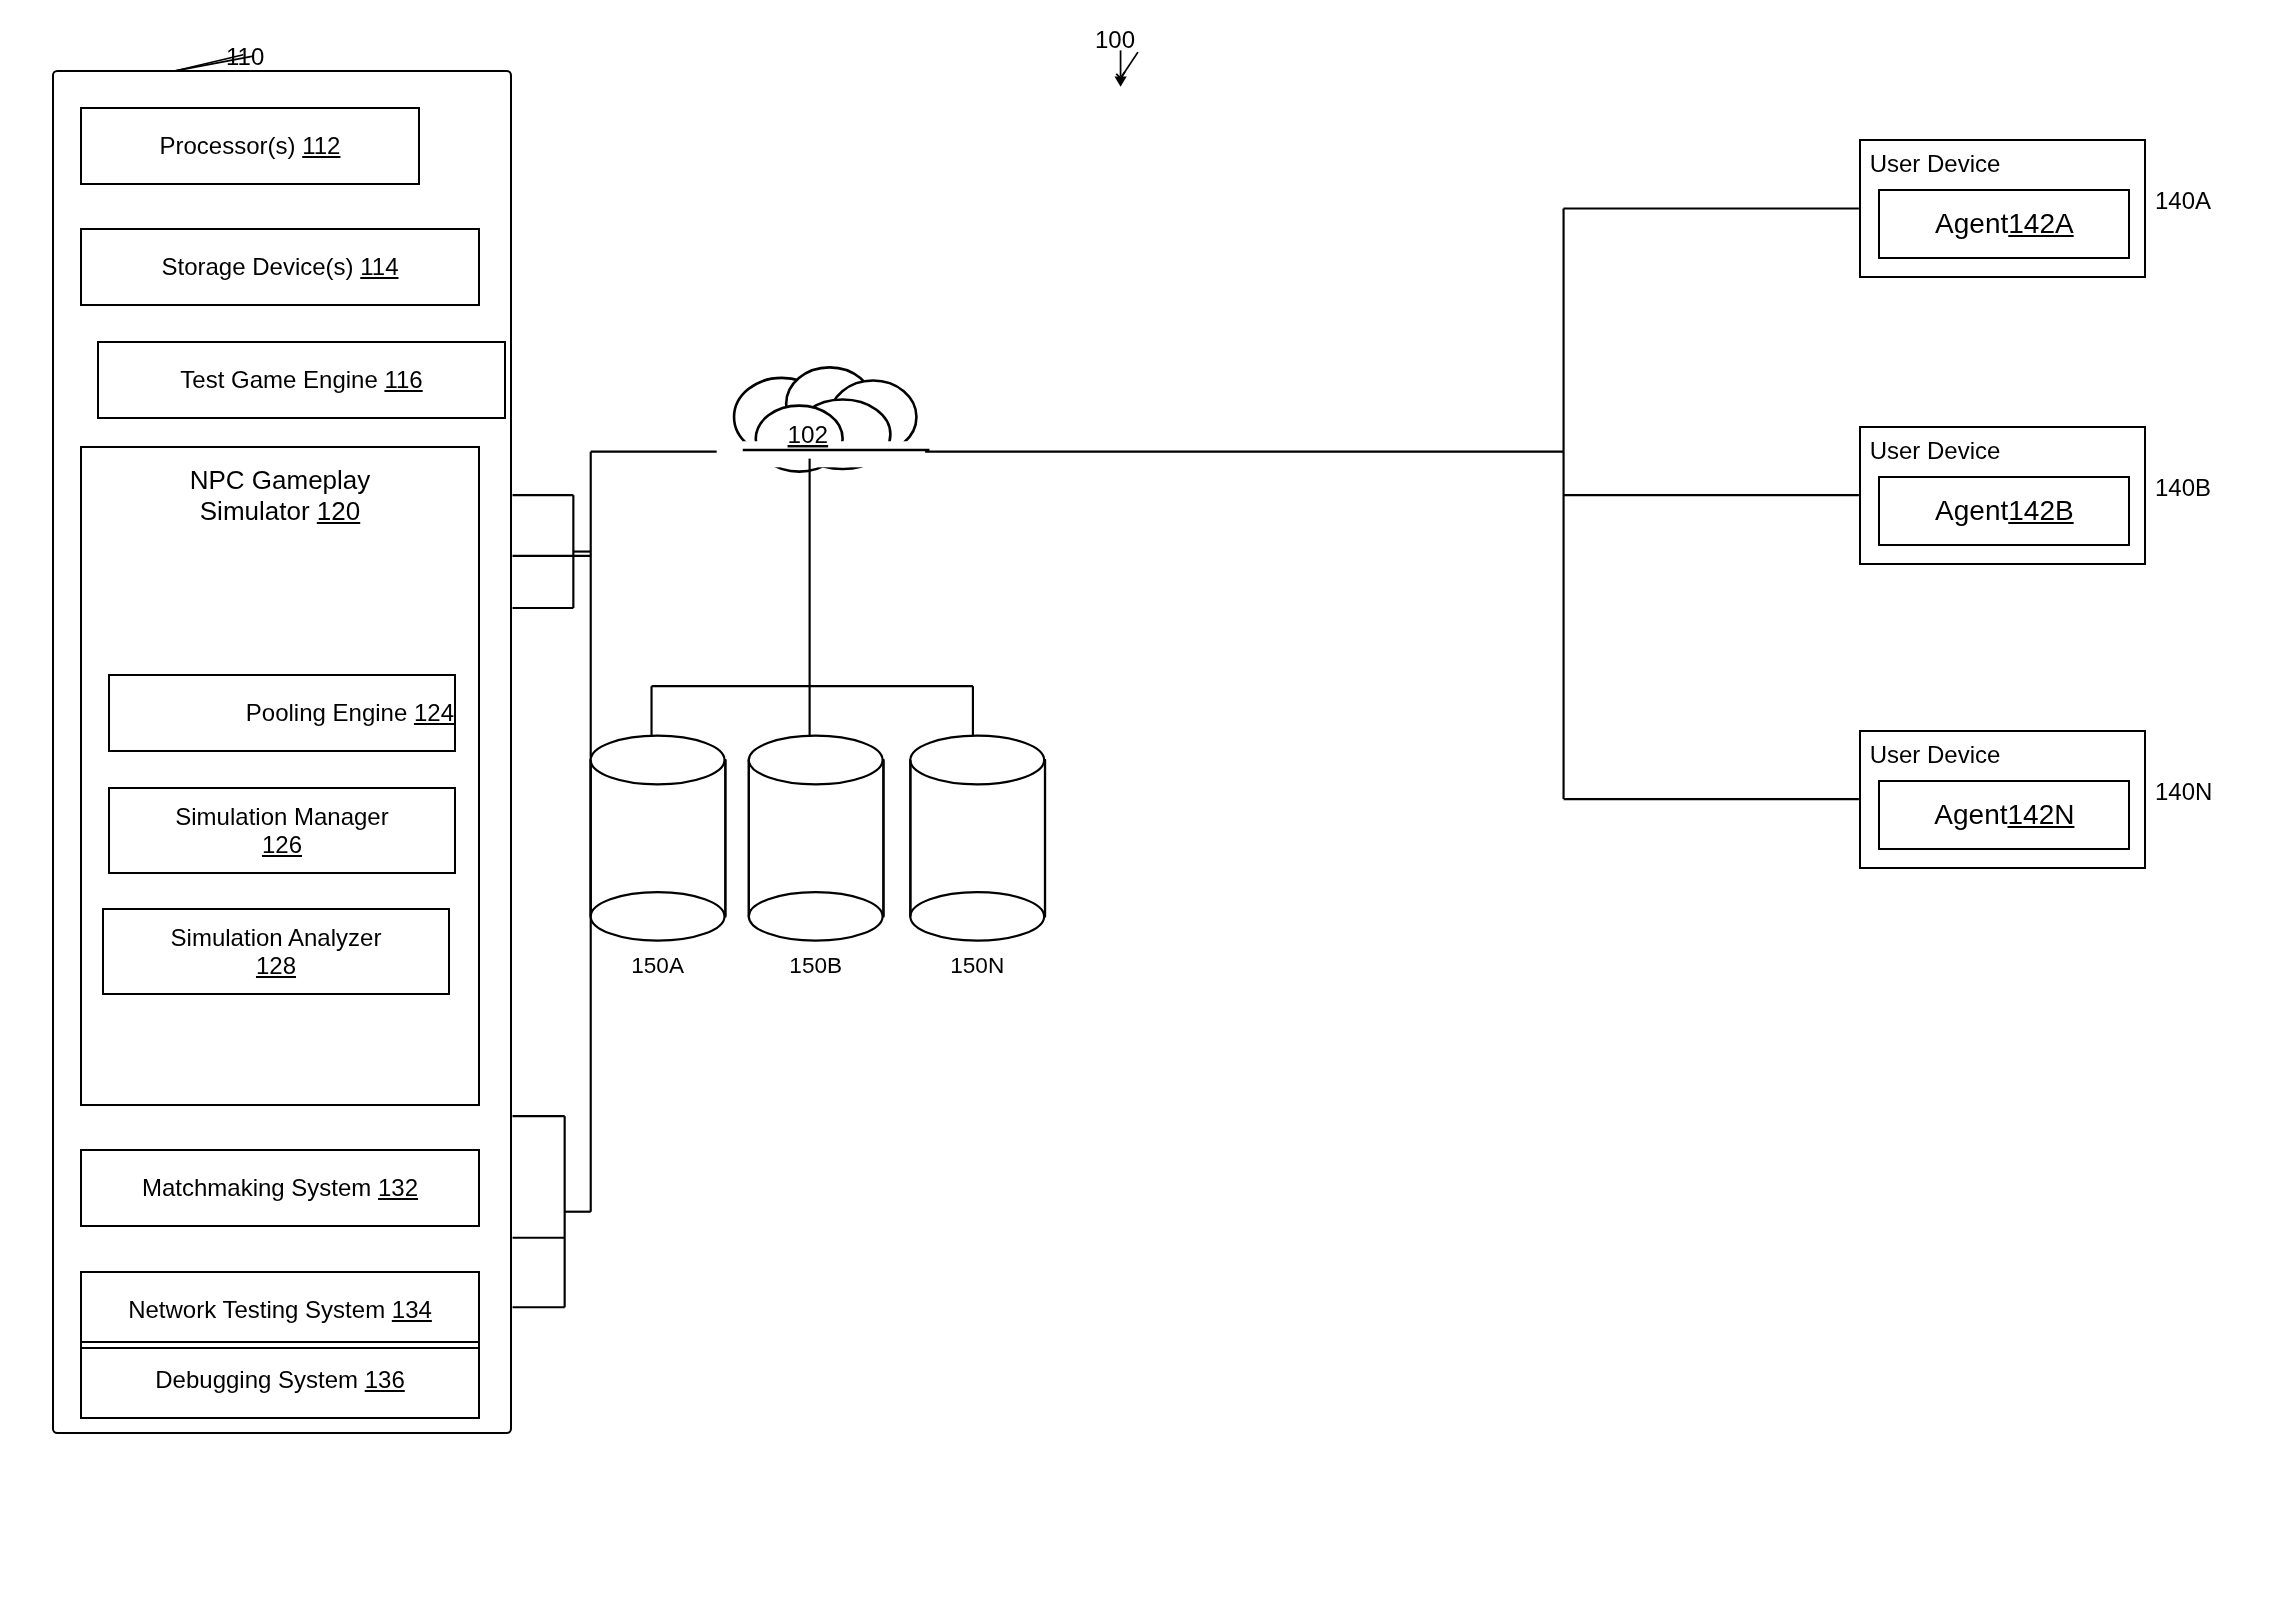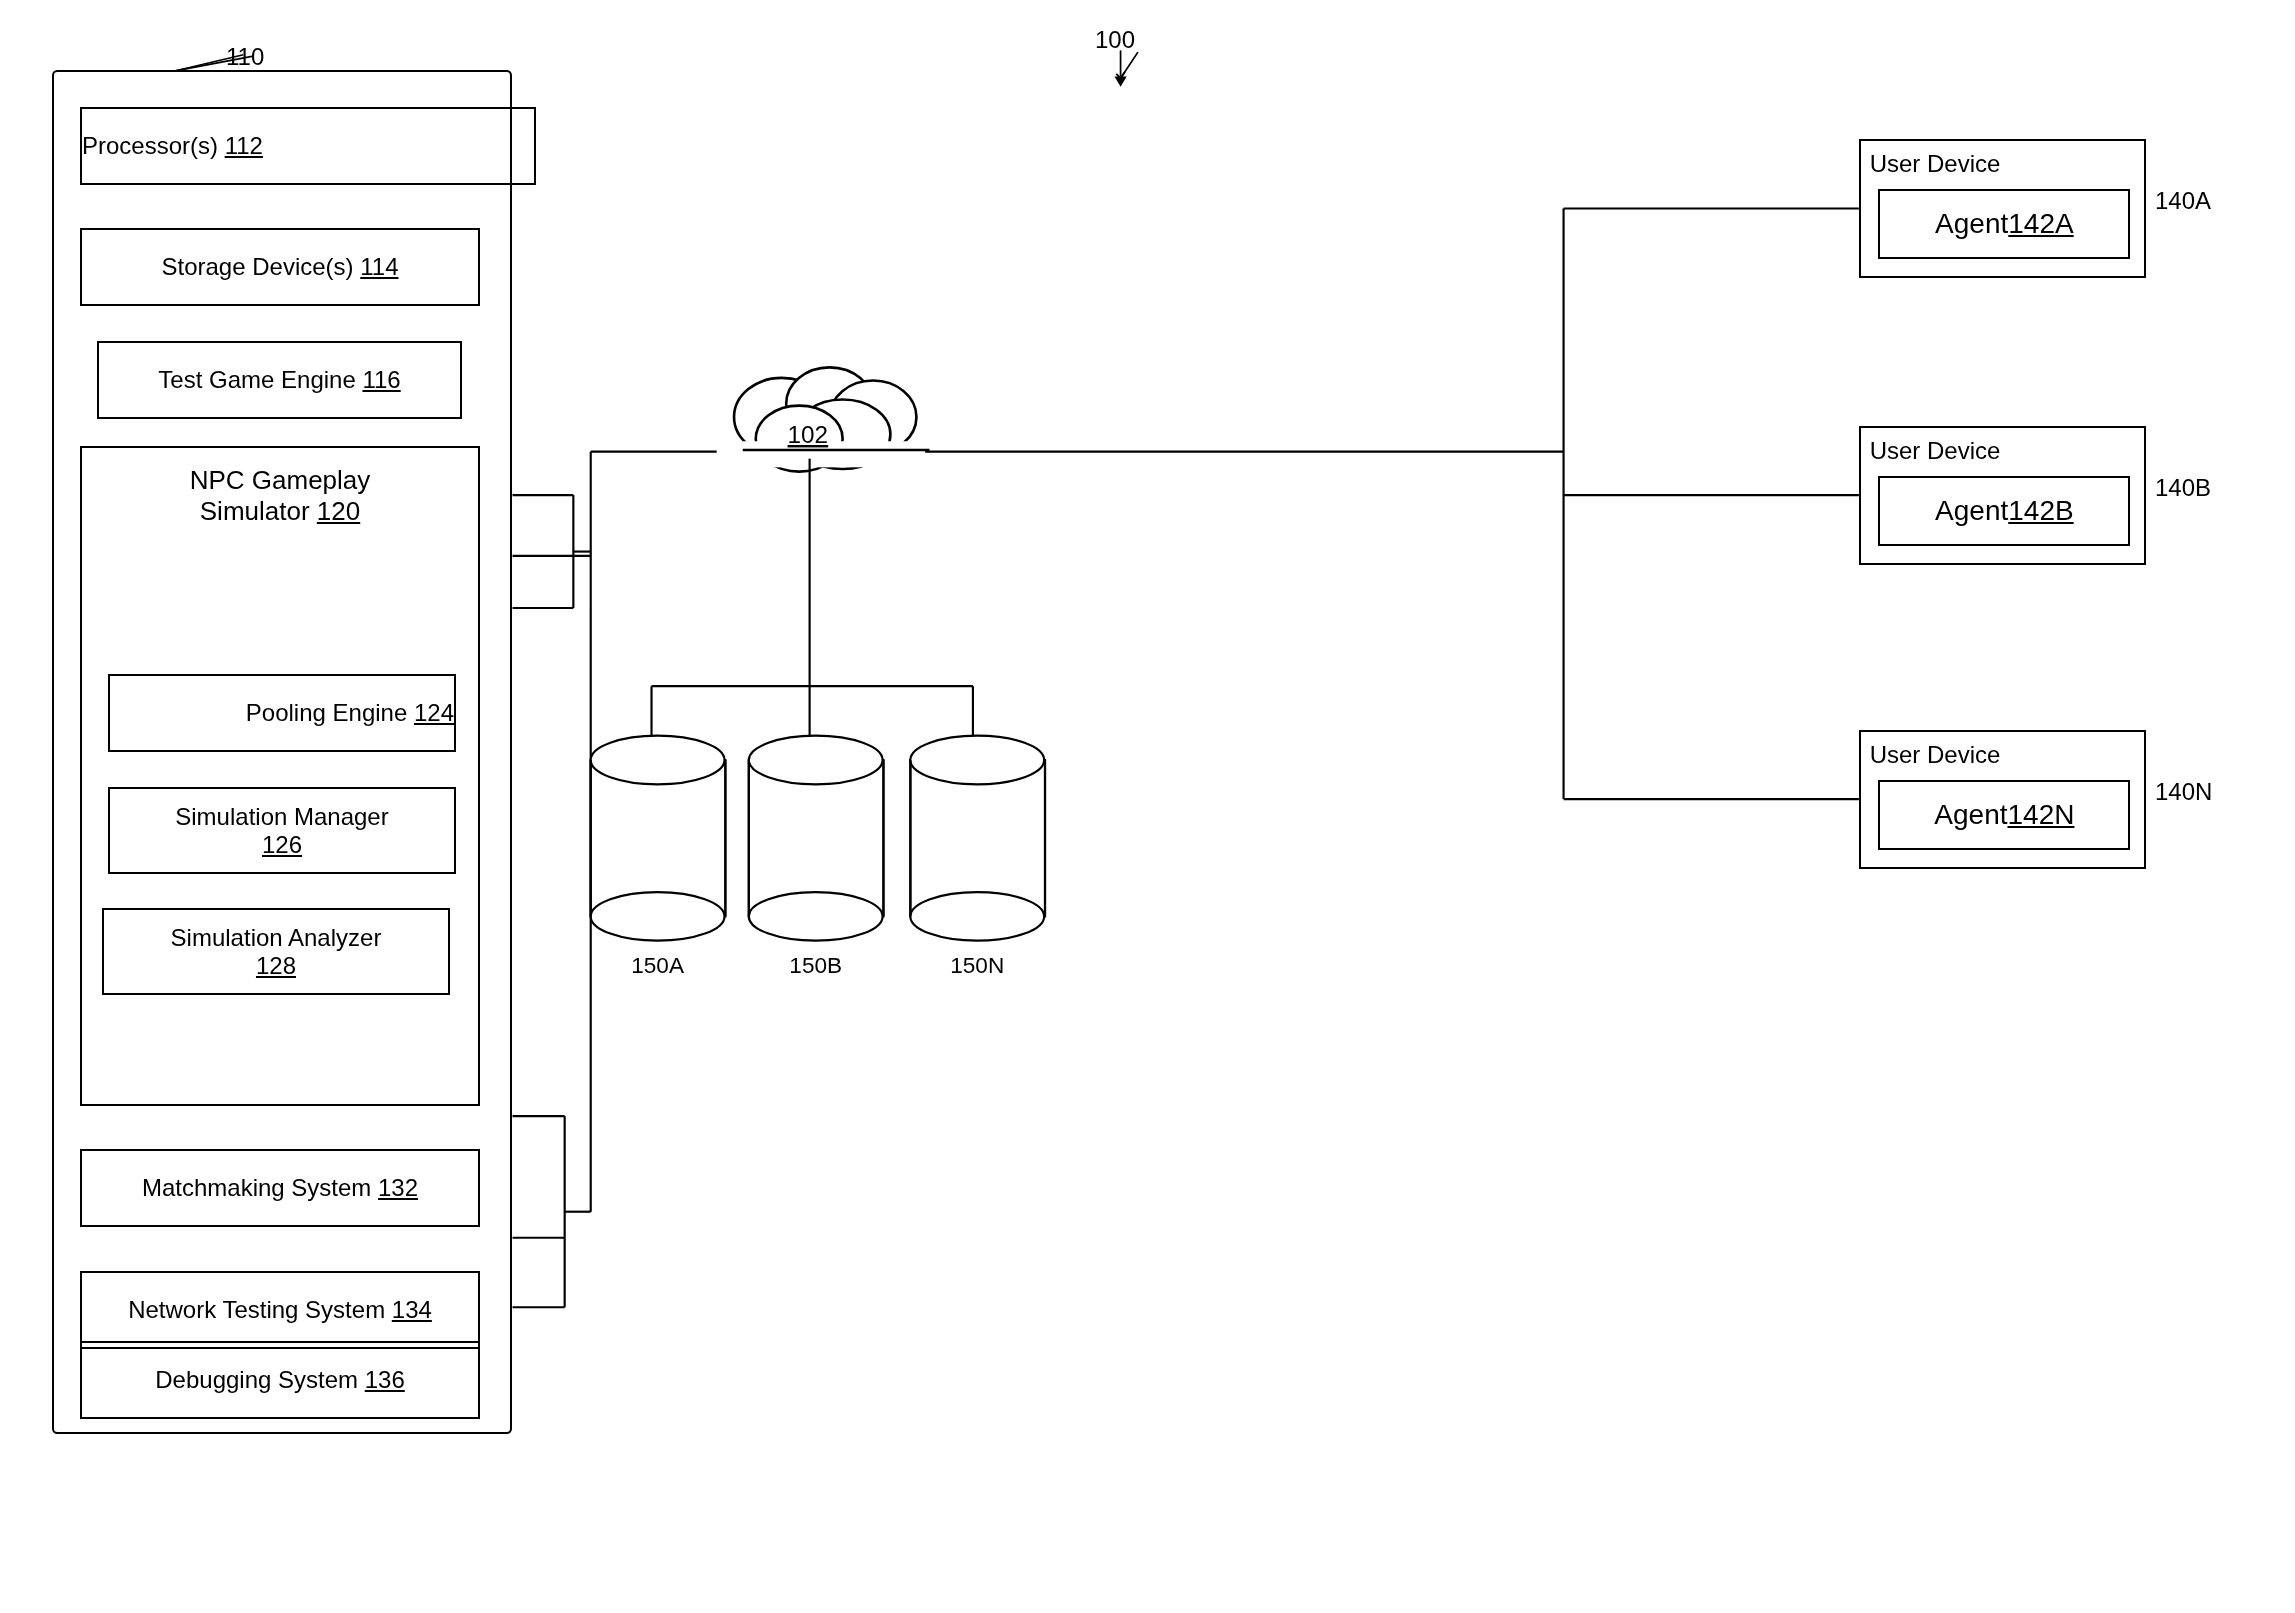--- a/index.html
+++ b/index.html
@@ -35,47 +35,47 @@
       height: 1364px;
       border: 2.6px solid #000;
       border-radius: 5.2px;
     }
 
     
     .box-processor {
       position: absolute;
       top: 35px;
       left: 26px;
-      width: 456px;
-      height: 78px;
-      border: 2.6px solid #000;
-      display: flex;
-      align-items: center;
-      justify-content: flex-start;
+      width: 340px;
+      height: 78px;
+      border: 2.6px solid #000;
+      display: flex;
+      align-items: center;
+      justify-content: center;
     }
 
     
     .box-storage {
       position: absolute;
       top: 156px;
       left: 26px;
       width: 400px;
       height: 78px;
       border: 2.6px solid #000;
       display: flex;
       align-items: center;
       justify-content: center;
     }
 
     
     .box-tge {
       position: absolute;
       top: 269px;
       left: 43px;
-      width: 365px;
+      width: 409px;
       height: 78px;
       border: 2.6px solid #000;
       display: flex;
       align-items: center;
       justify-content: center;
     }
 
     
     .box-npc-outer {
       position: absolute;

